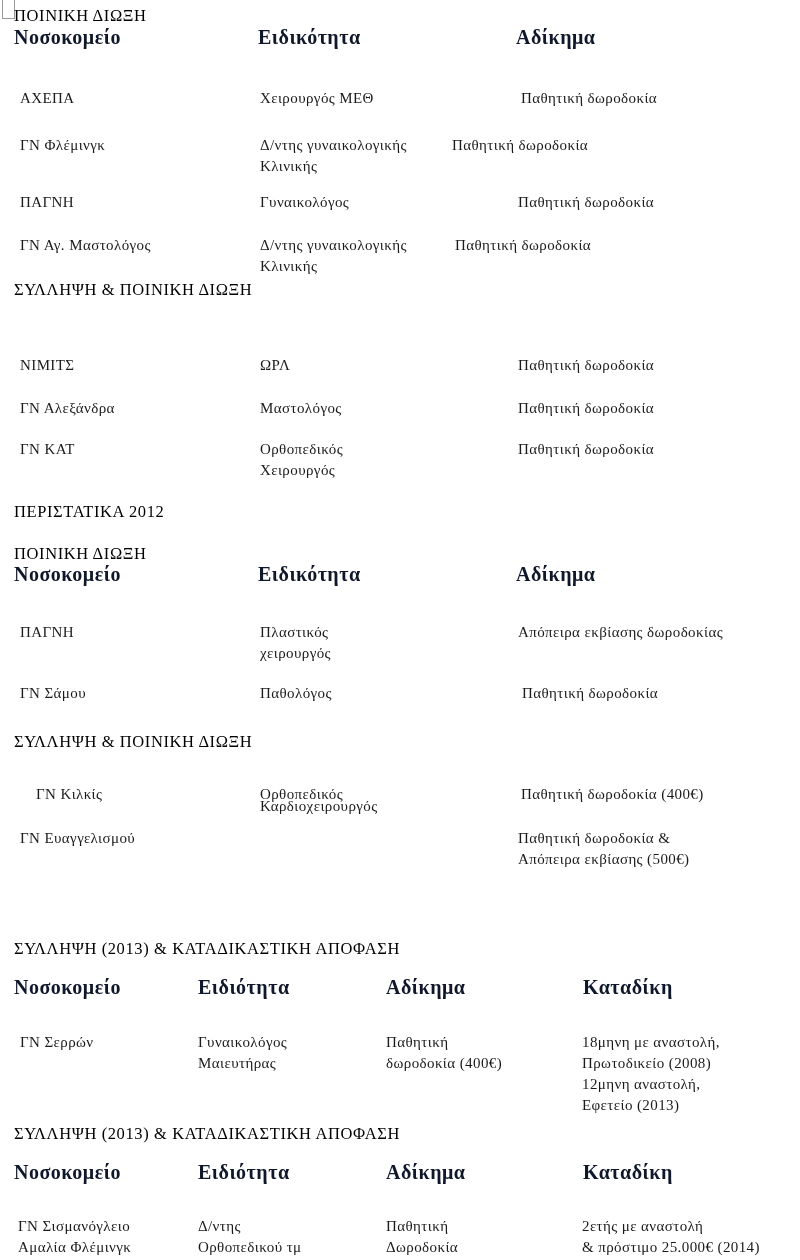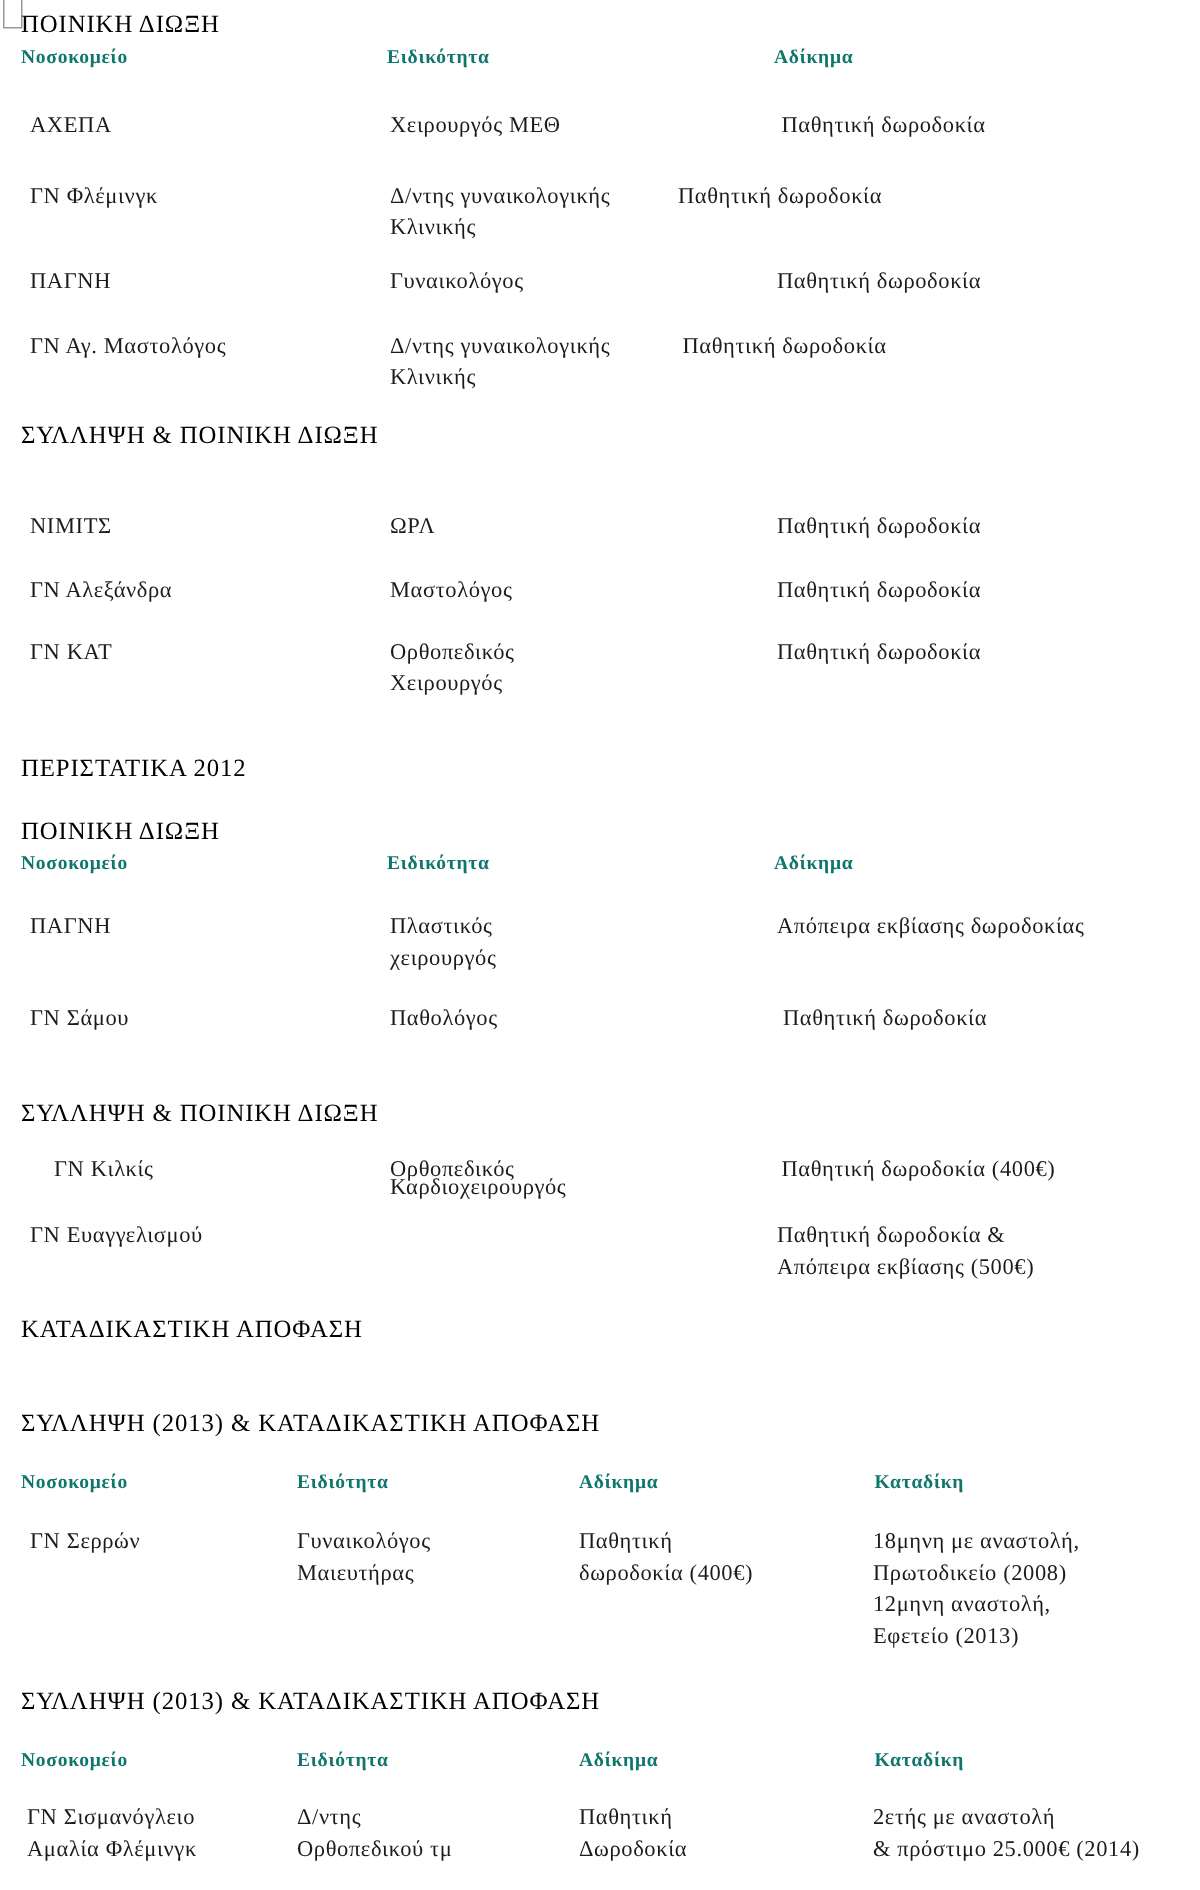--- a/index.html
+++ b/index.html
@@ -7,22 +7,22 @@
     position:relative;
     width:800px;
     height:1260px;
     background:#ffffff;
     overflow:hidden;
     font-family:"Liberation Serif","DejaVu Serif",serif;
     color:#1b1b1b;
   }
   .abs{position:absolute;white-space:pre-line;line-height:21px;}
   .h1{font-weight:normal;font-size:16.5px;letter-spacing:0.6px;color:#000;white-space:nowrap;}
-  .colhdr{font-weight:bold;font-size:13px;letter-spacing:0.5px;color:#0f766e;white-space:nowrap;}
-  .cell{font-size:15px;letter-spacing:0.4px;}
+  .colhdr{font-weight:bold;font-size:20px;letter-spacing:0.5px;color:#0f172a;white-space:nowrap;}
+  .cell{font-size:15px;letter-spacing:0.4px;margin-top:14px;}
   .artifact-box{
     position:absolute;left:2px;top:-5px;width:11px;height:22px;
     border:1px solid #9a9a9a;background:#fff;
   }
 </style>
 </head>
 <body>
 
 <div class="page">
 
@@ -98,21 +98,20 @@
     <div class="abs cell" style="left:260px;top:770px">Ορθοπεδικός</div>
     <div class="abs cell" style="left:521px;top:770px">Παθητική δωροδοκία (400€)</div>
   </div>
   <div>
     <div class="abs cell" style="left:20px;top:814px">ΓΝ Ευαγγελισμού</div>
     <div class="abs cell" style="left:260px;top:782px">Καρδιοχειρουργός</div>
     <div class="abs cell" style="left:518px;top:814px">Παθητική δωροδοκία &amp;
 Απόπειρα εκβίασης (500€)</div>
   </div>
 
-  <div class="abs h1" style="left:14px;top:875px">ΚΑΤΑΔΙΚΑΣΤΙΚΗ ΑΠΟΦΑΣΗ</div>
 
   <div class="abs h1" style="left:14px;top:938px">ΣΥΛΛΗΨΗ (2013) &amp; ΚΑΤΑΔΙΚΑΣΤΙΚΗ ΑΠΟΦΑΣΗ</div>
   <div class="abs colhdr" style="left:14px;top:977px">Νοσοκομείο</div>
   <div class="abs colhdr" style="left:198px;top:977px">Ειδιότητα</div>
   <div class="abs colhdr" style="left:386px;top:977px">Αδίκημα</div>
   <div class="abs colhdr" style="left:583px;top:977px">Καταδίκη</div>
   <div>
     <div class="abs cell" style="left:20px;top:1018px">ΓΝ Σερρών</div>
     <div class="abs cell" style="left:198px;top:1018px">Γυναικολόγος
 Μαιευτήρας</div>

